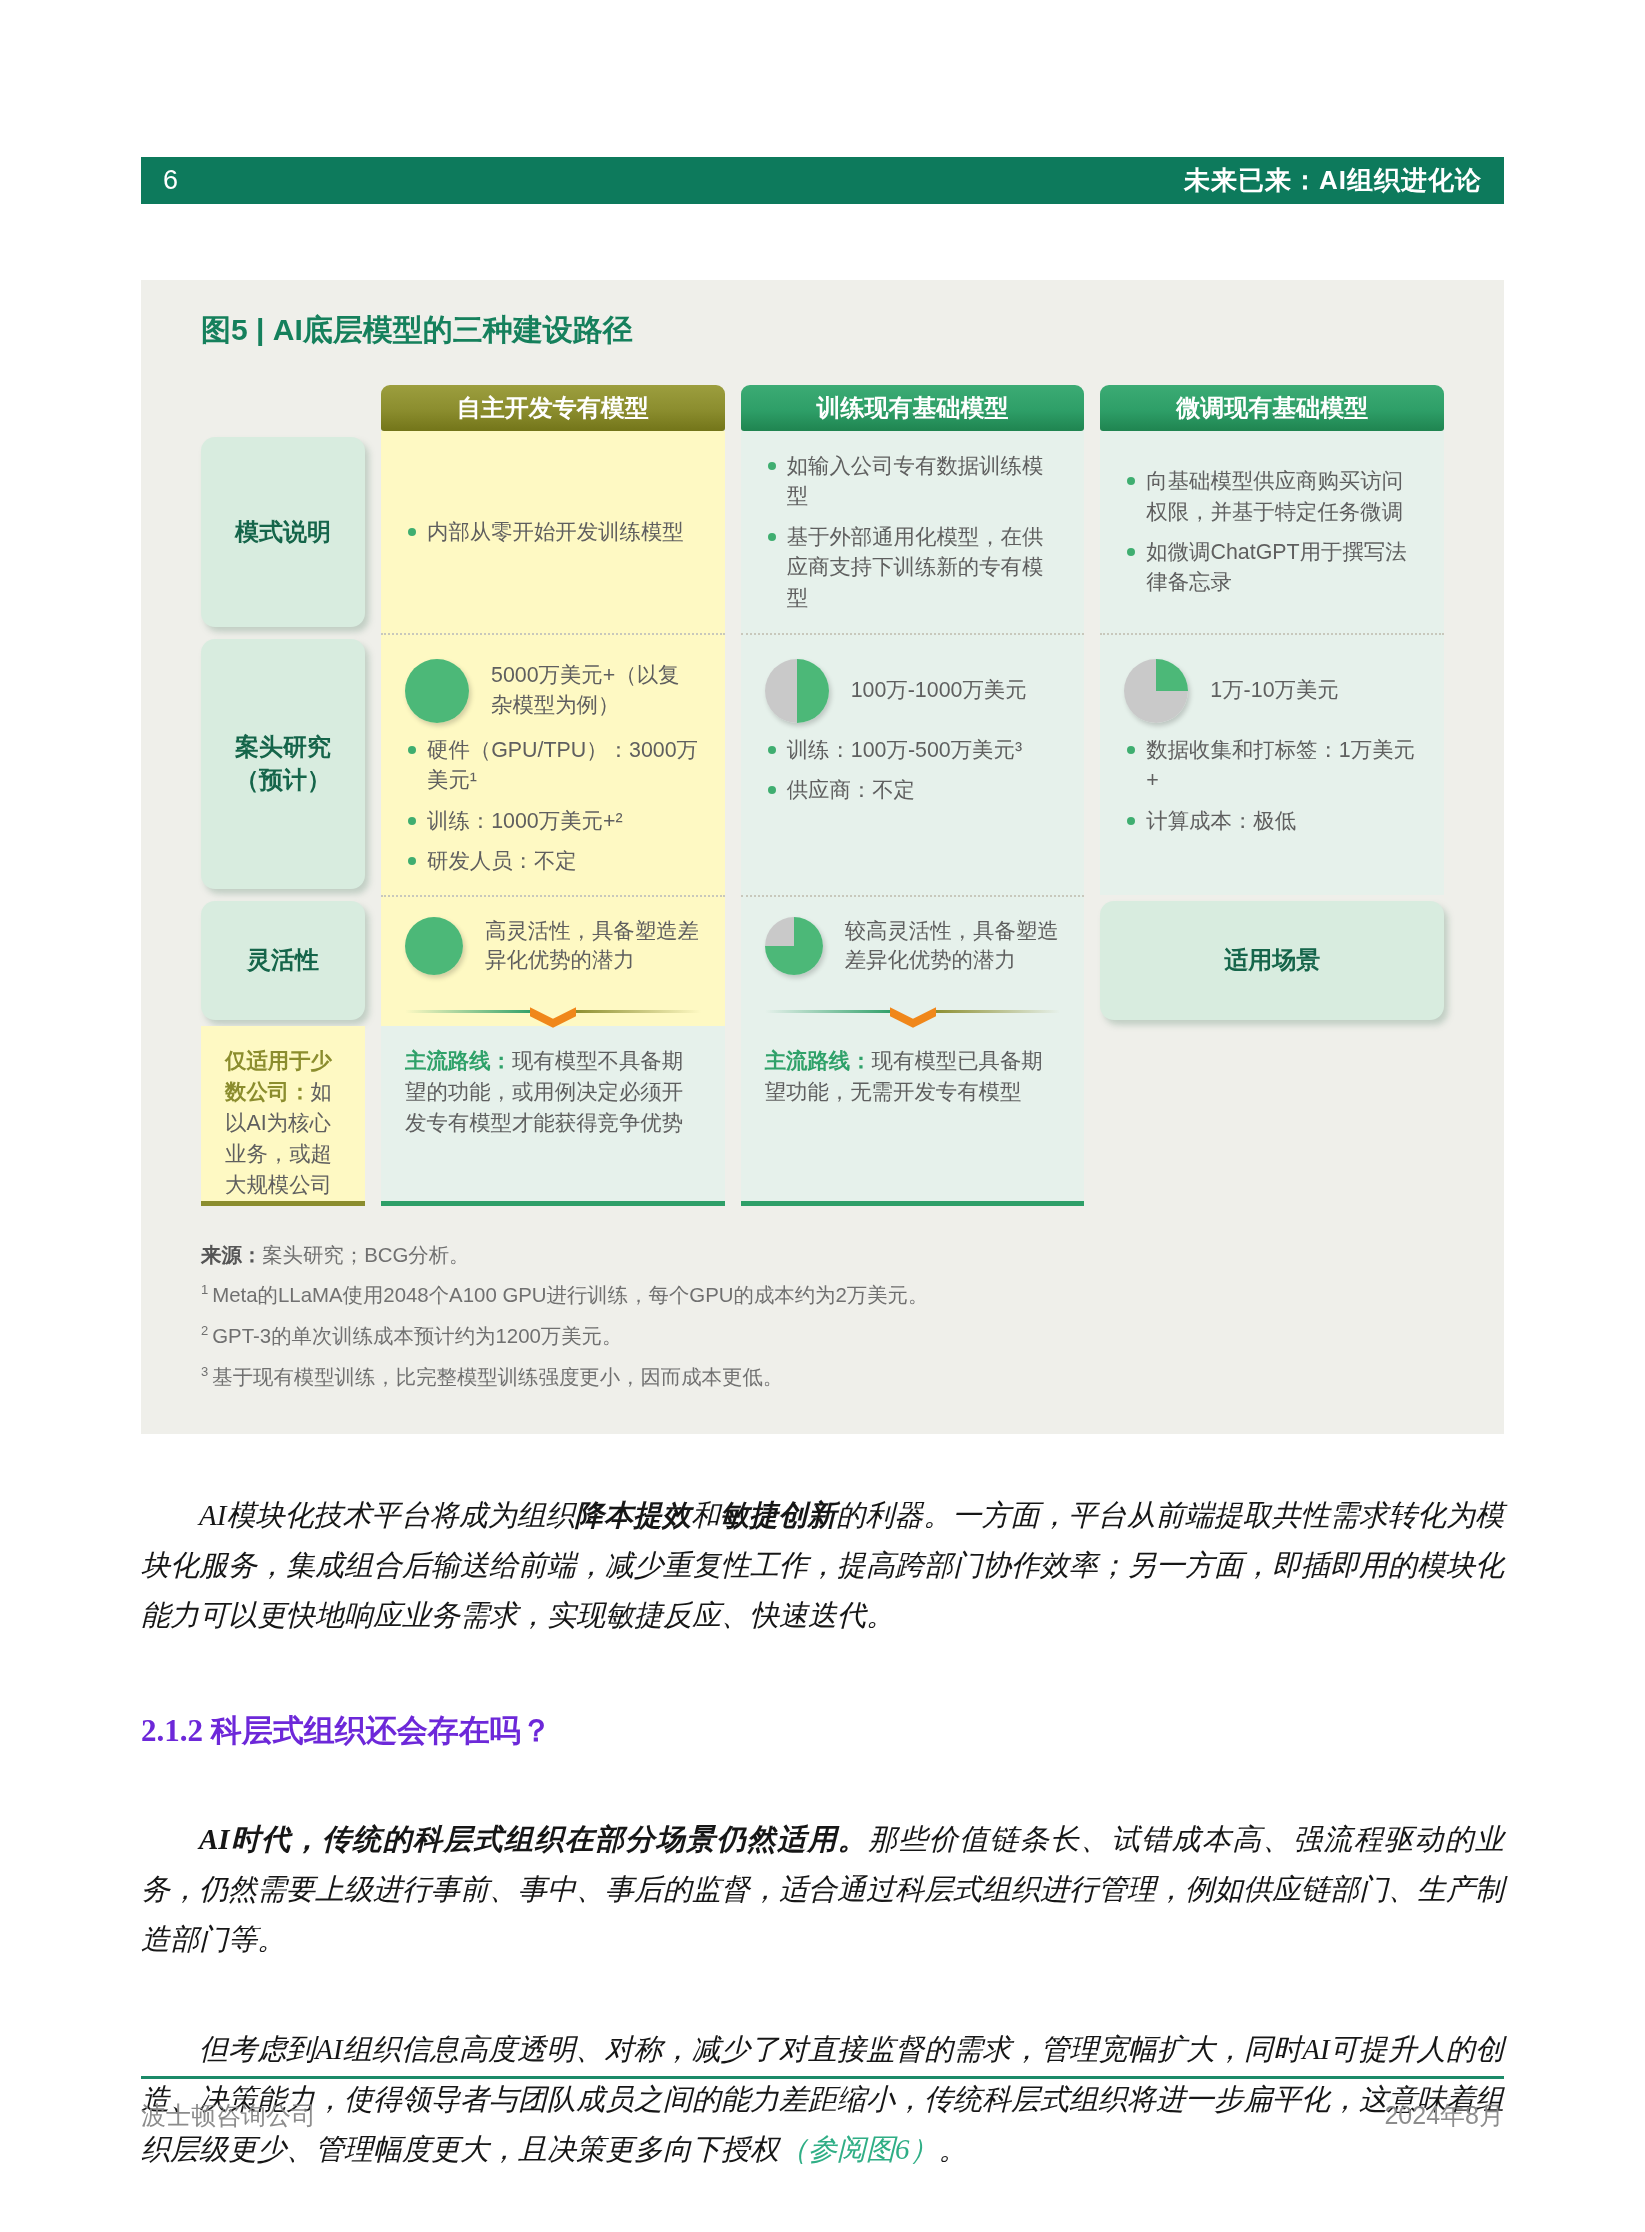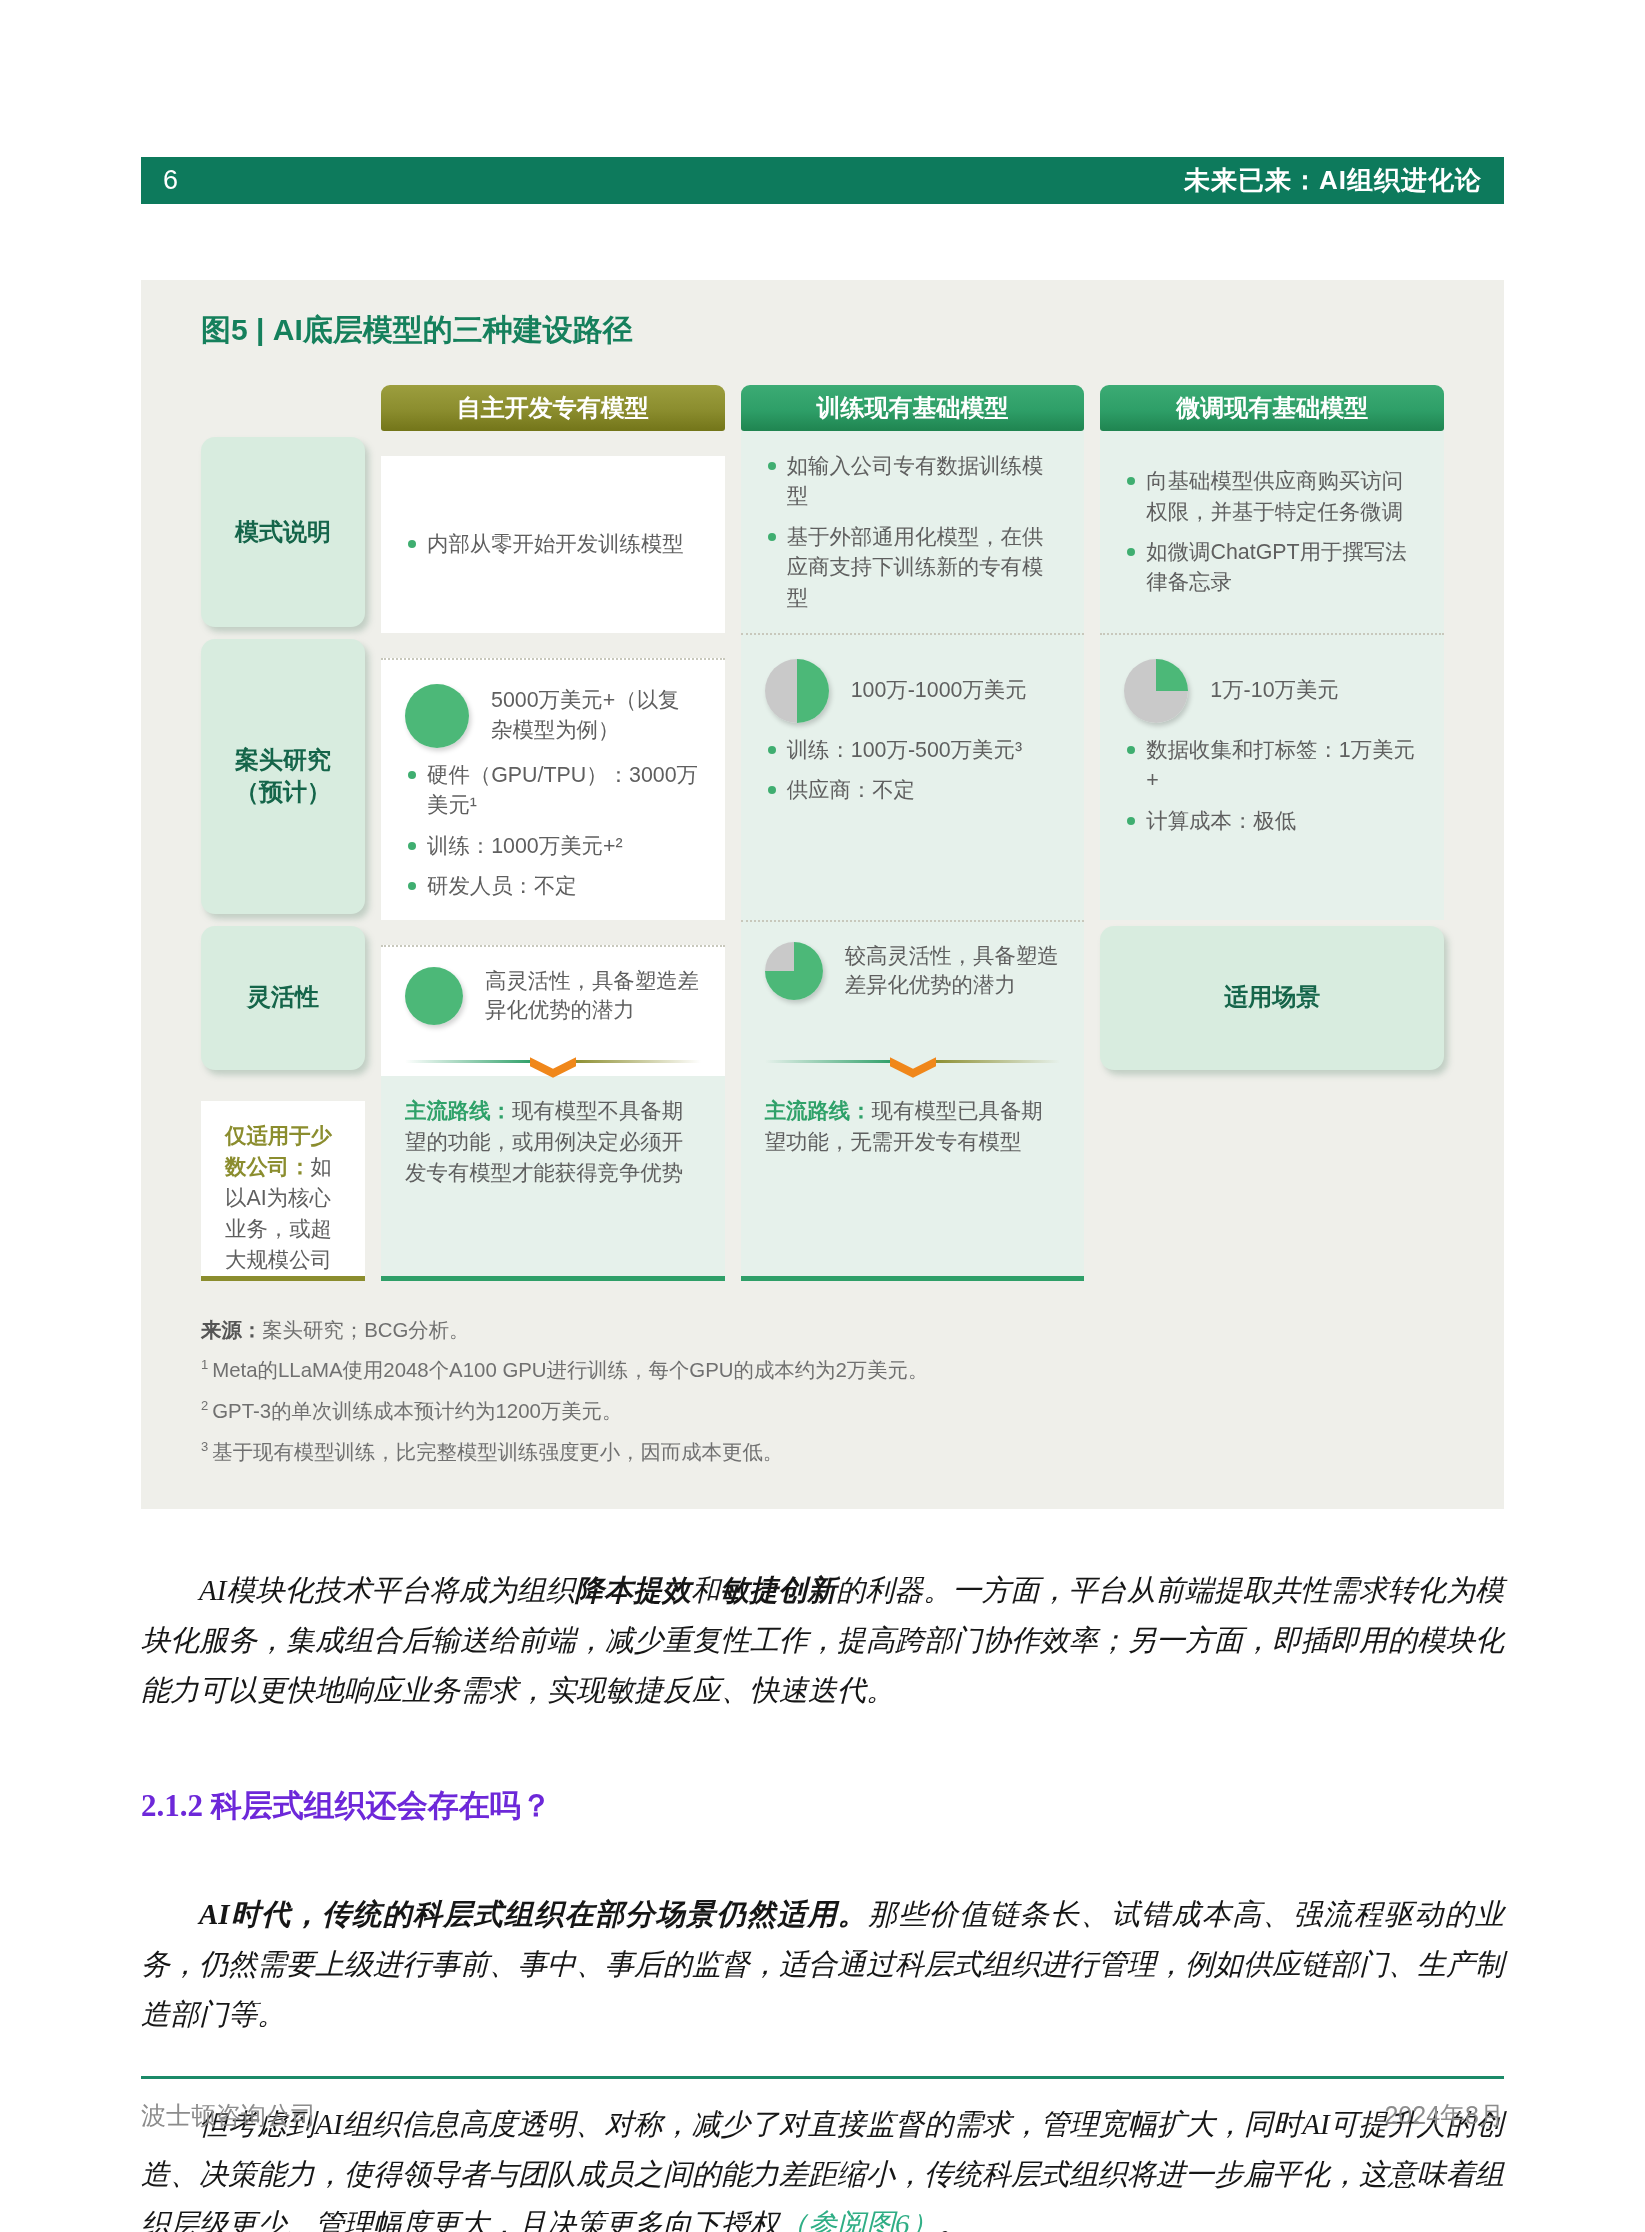--- a/index.html
+++ b/index.html
@@ -24,21 +24,21 @@
   .col-hdr{border-radius:9px 9px 3px 3px;color:#fff;font-weight:bold;font-size:24px;height:46px;
            display:flex;align-items:center;justify-content:center;}
   .hdr-olive{background:linear-gradient(180deg,#9c9e3e 0%,#8b8d2e 55%,#737519 100%);}
   .hdr-green{background:linear-gradient(180deg,#3cab74 0%,#2e9f68 55%,#1f8450 100%);}
 
   .lbl{background:#D8ECDF;border-radius:14px;color:#15654A;font-weight:bold;font-size:24px;
        display:flex;align-items:center;justify-content:center;text-align:center;margin:6px 0;
        box-shadow:4px 5px 6px rgba(110,145,125,0.35);white-space:pre-line;line-height:1.35;padding:6px;}
 
   .cell{padding:0 24px;color:#5F5F5F;font-size:21.4px;box-sizing:border-box;}
-  .bg-cream{background:#ffffff;margin-top:25px;}
+  .bg-cream{background:#fef9c3;}
   .bg-green{background:#E6F1EB;}
 
   ul.bullets{list-style:none;margin:0;padding:0;}
   li.bullet{position:relative;padding-left:22px;margin:10px 0;line-height:1.42;}
   li.bullet::before{content:"";position:absolute;left:3px;top:11px;width:8px;height:8px;border-radius:50%;background:#3FAE70;}
 
   .mode{min-height:149px;display:flex;flex-direction:column;justify-content:center;padding-top:10px;padding-bottom:10px;}
 
   .cost{min-height:184px;border-top:2px dotted #C8C8BC;padding-top:18px;padding-bottom:8px;}
   .pie-row{display:flex;align-items:center;gap:22px;margin:6px 0 12px 0;}

